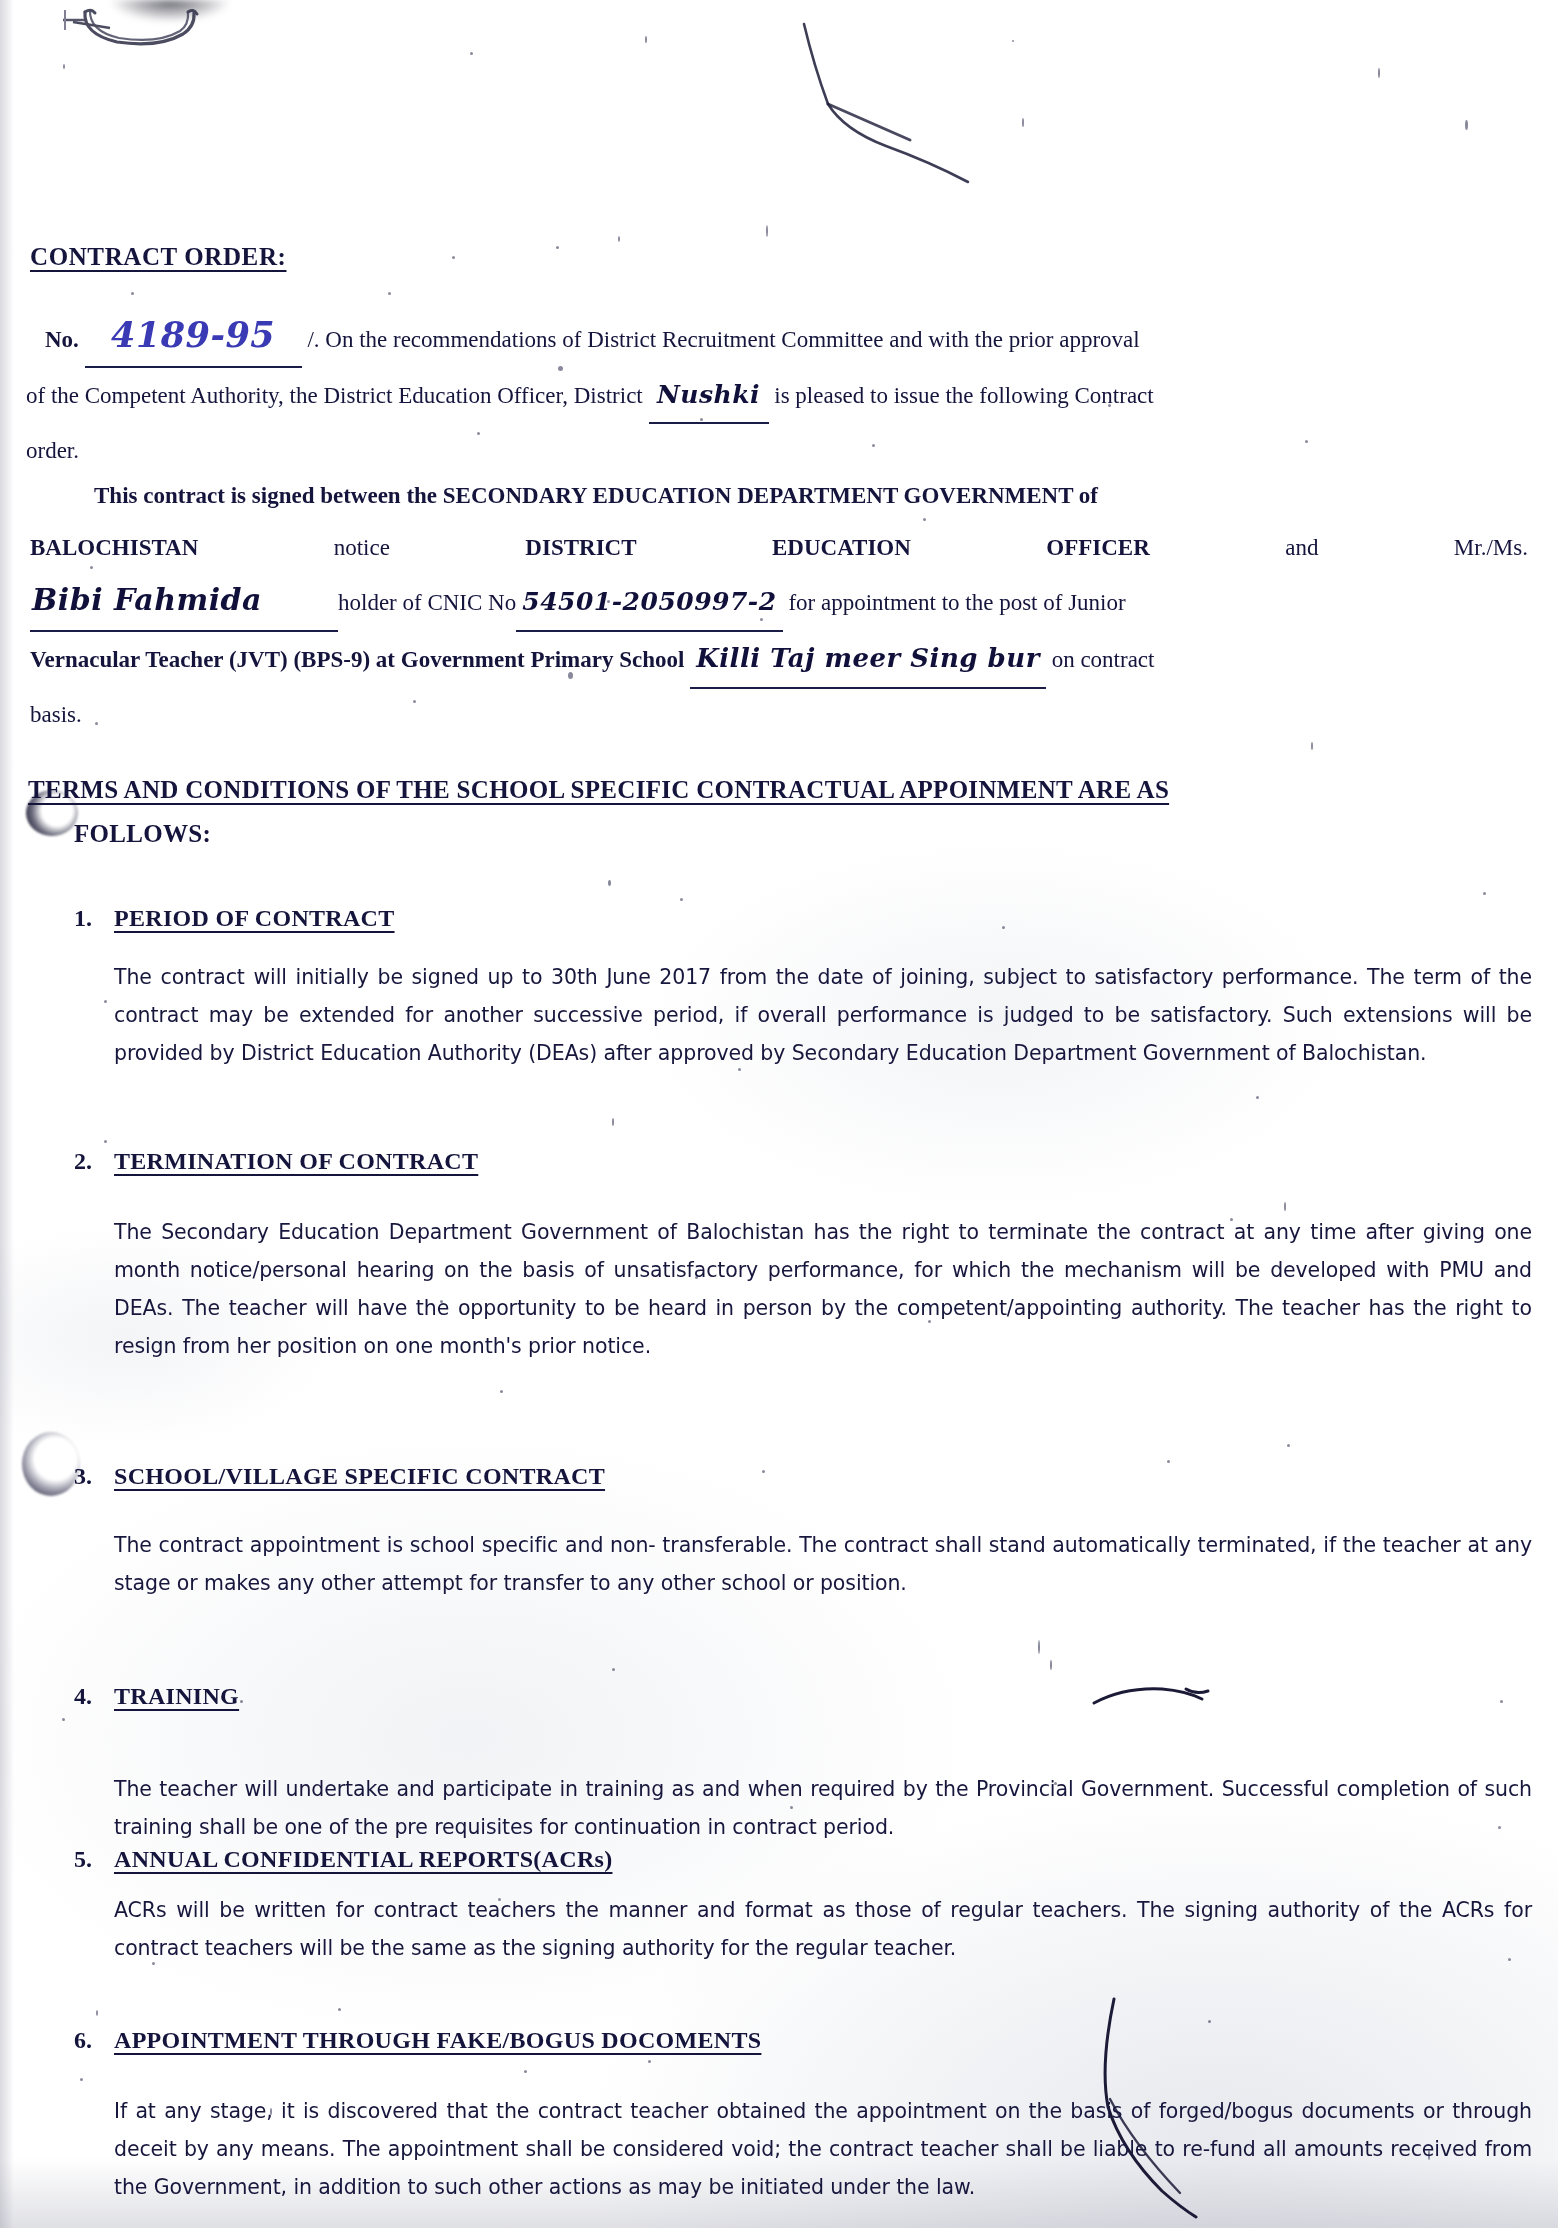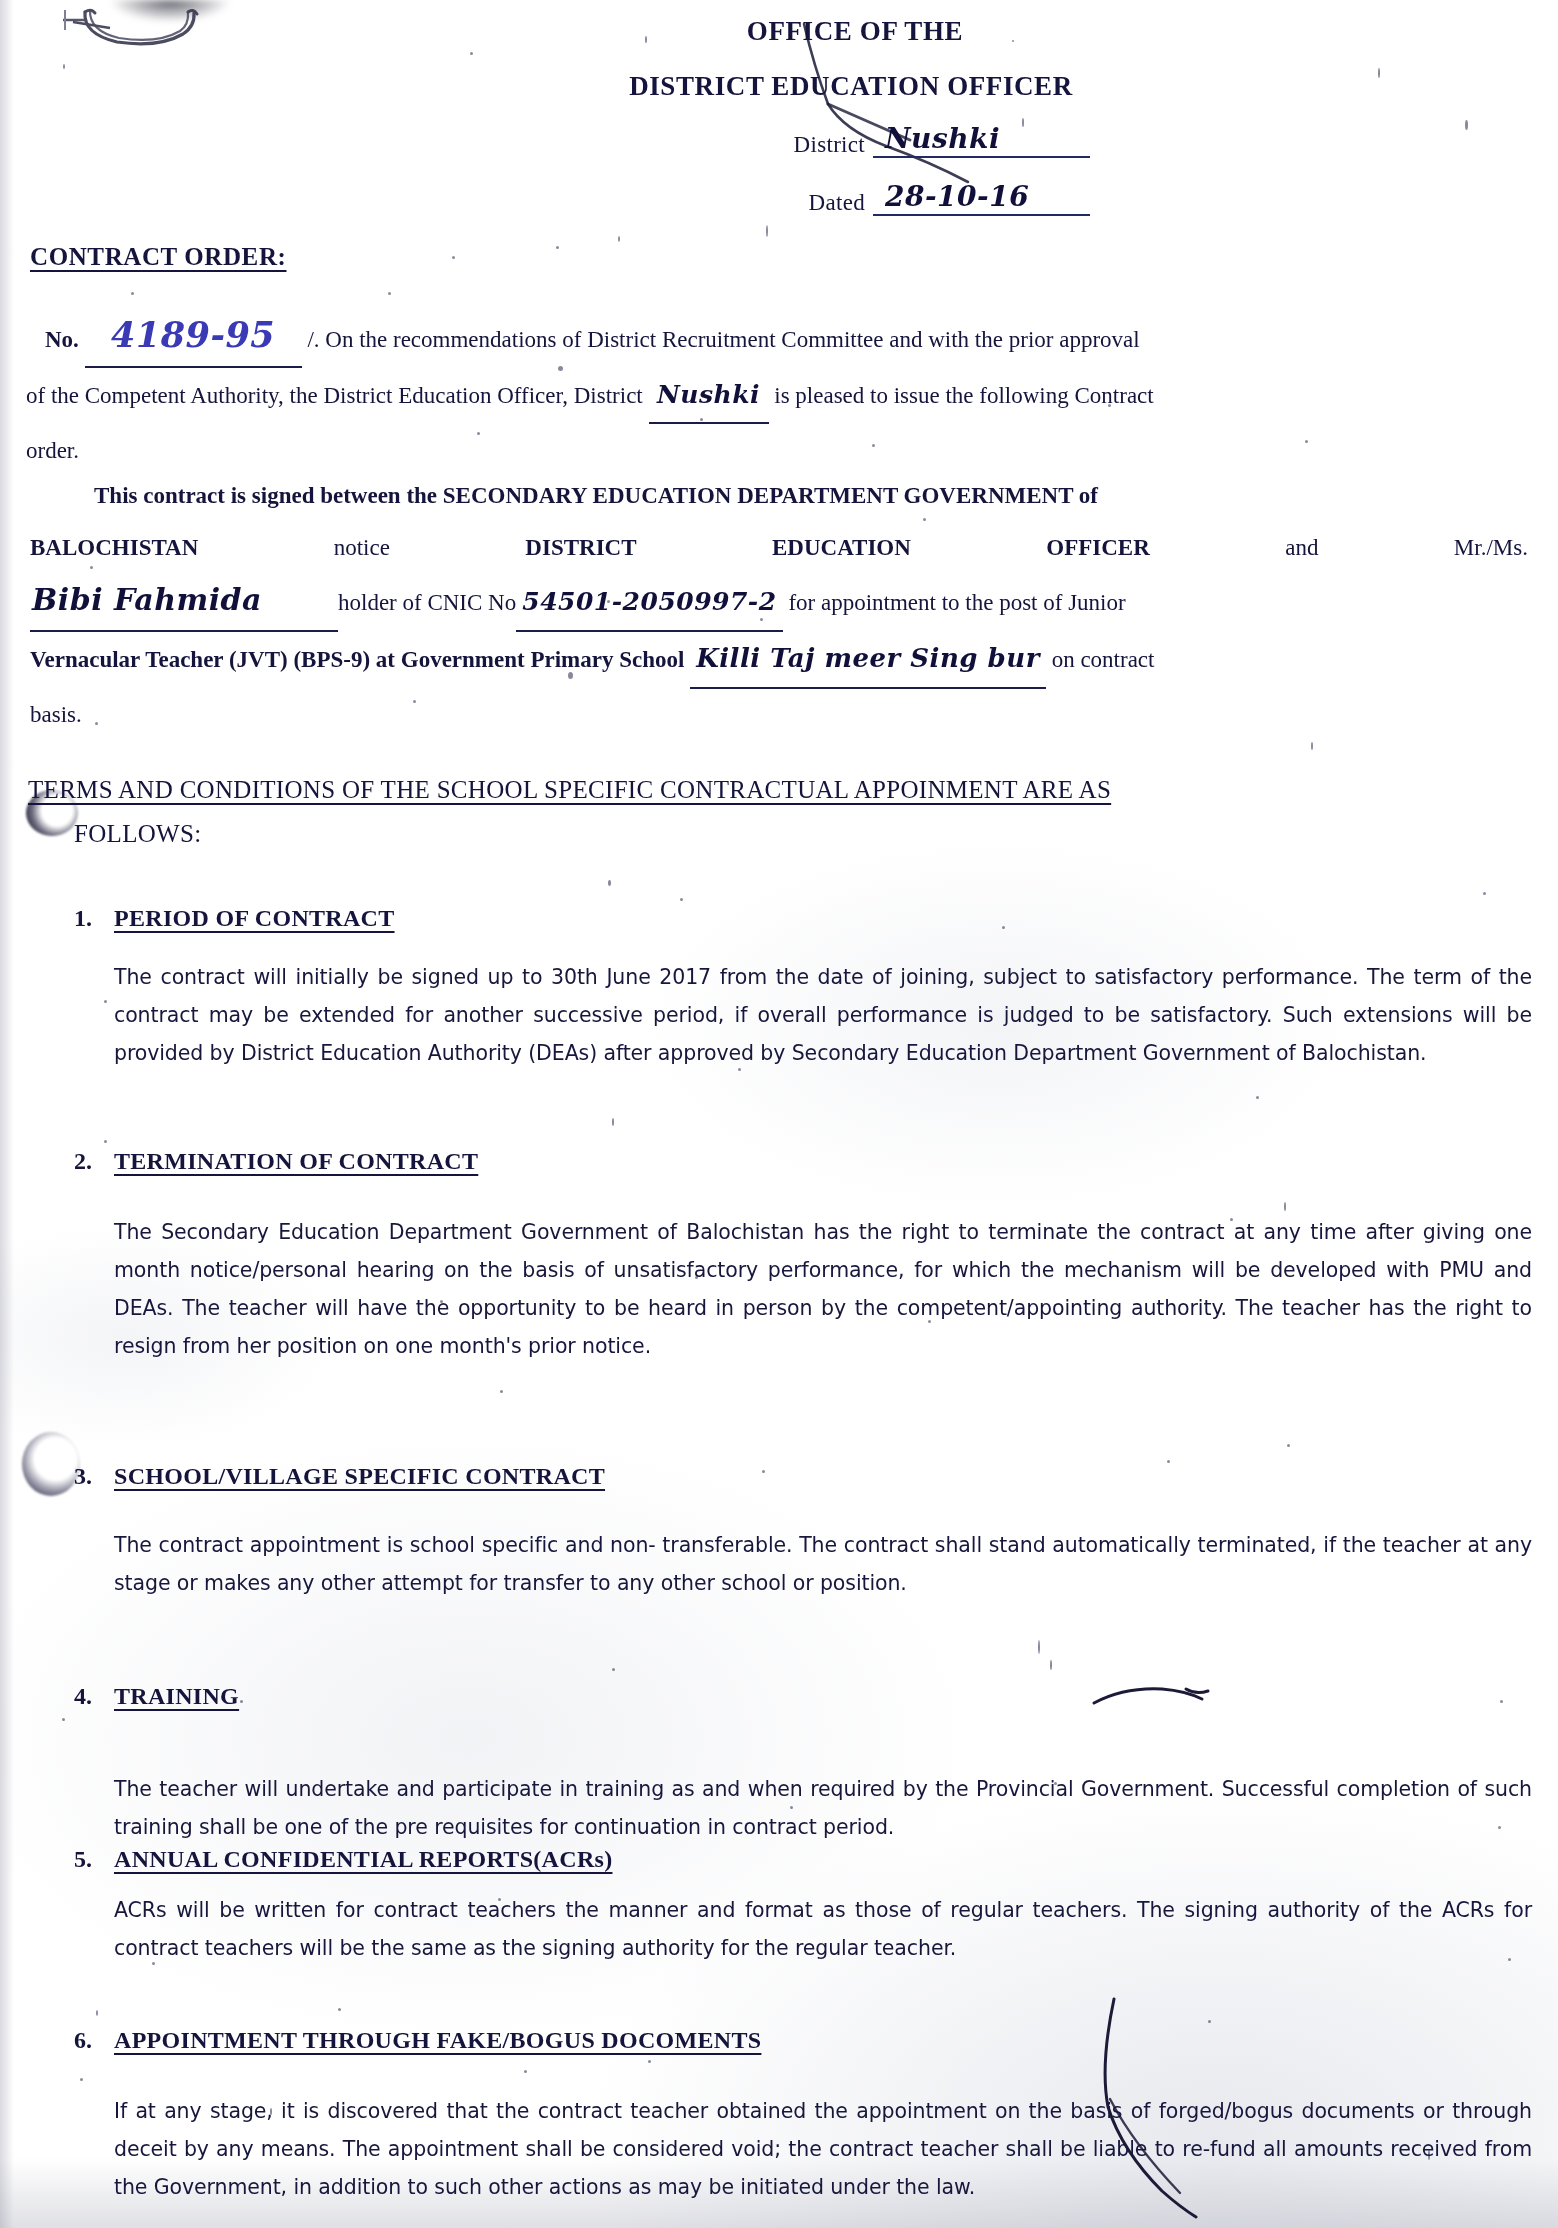--- a/index.html
+++ b/index.html
@@ -127,21 +127,21 @@
   #cnic-line { min-width: 210px; }
   #cnic-line .hand { font-size: 25px; text-align: center; }
   #school-line { min-width: 320px; }
   #school-line .hand { font-size: 26px; }
 
   
   #terms-heading {
     position: absolute;
     top: 768px; left: 28px; right: 120px;
     font-size: 25px;
-    font-weight: 400;
+    font-weight: 700;
     letter-spacing: 0.3px;
     line-height: 44px;
   }
 
   
   .clause { position: absolute; left: 74px; right: 28px; }
   .clause .num {
     position: absolute;
     left: 0; top: 0;
     font-size: 24px;
@@ -314,38 +314,20 @@
     <i class="tick" style="left:96px;top:2010px;width:2px;height:6px"></i>
     <i class="tick" style="left:338px;top:2008px;width:3px;height:3px"></i>
     <i class="tick" style="left:1208px;top:2020px;width:3px;height:3px"></i>
     <i class="tick" style="left:80px;top:2078px;width:3px;height:3px"></i>
     <i class="tick" style="left:524px;top:2070px;width:3px;height:3px"></i>
     <i class="tick" style="left:648px;top:2060px;width:3px;height:3px"></i>
     <i class="tick" style="left:270px;top:2108px;width:2px;height:7px"></i>
     <i class="tick" style="left:1428px;top:2150px;width:2px;height:10px"></i>
   </div>
 
-  <div id="header-block">
-    <div class="office-line" id="office-of-the">OFFICE OF THE</div>
-    <div class="office-line" id="deo-line">DISTRICT EDUCATION OFFICER</div>
-
-    <div class="fieldrow">
-      <span class="lbl">District</span>
-      <span class="fieldline">
-        <span class="hand">Nushki</span>
-      </span>
-    </div>
-
-    <div class="fieldrow">
-      <span class="lbl">Dated</span>
-      <span class="fieldline">
-        <span class="hand">28-10-16</span>
-      </span>
-    </div>
-  </div>
 
   <div id="contract-order-heading" class="u">CONTRACT ORDER:</div>
 
   <div id="para-no">
     <span class="nolbl">No.</span>
     <span class="inline-line" id="no-value">
       <span class="hand hand-blue">4189-95</span>
     </span>
     <span>/. On the recommendations of District Recruitment Committee and with the prior approval</span>
     <span class="justified">

